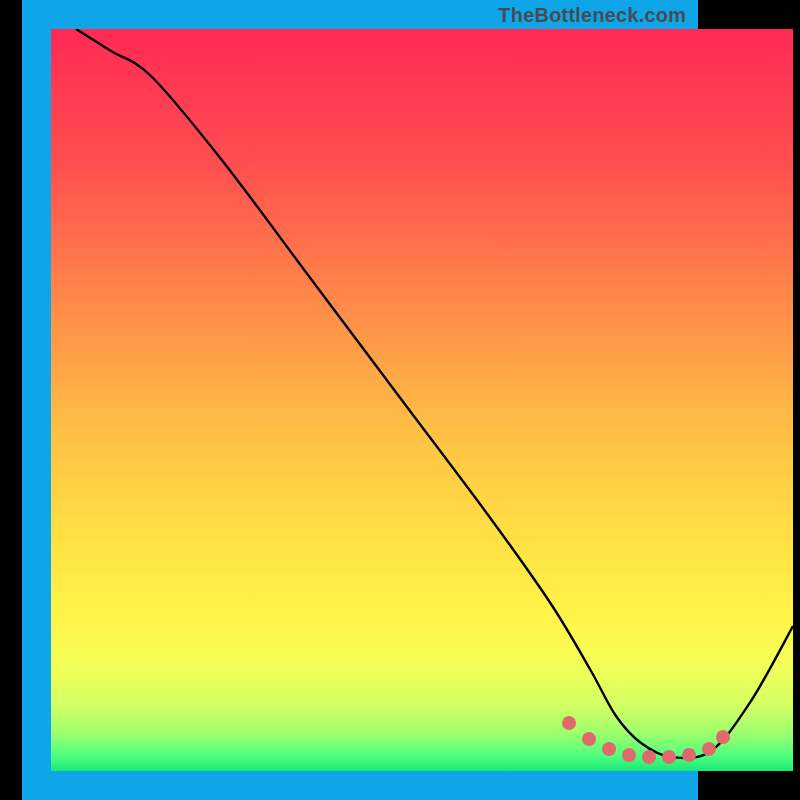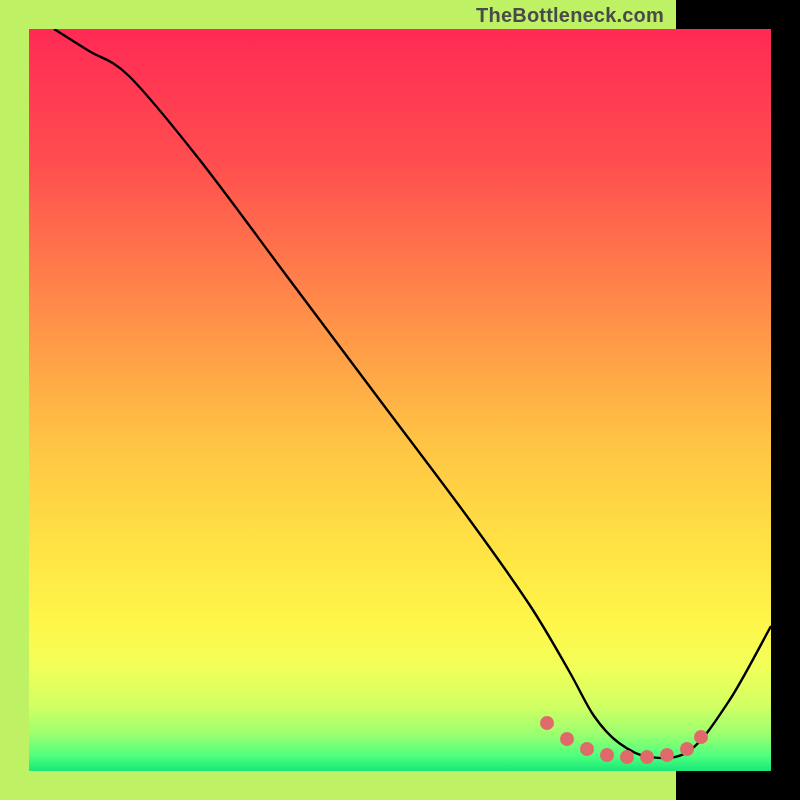--- a/index.html
+++ b/index.html
@@ -8,21 +8,22 @@
     width: 800px;
     height: 800px;
     background: #000;
     overflow: hidden;
     font-family: Arial, Helvetica, sans-serif;
   }
   .outer {
     position: relative;
     width: 676px;
     height: 800px;
-    background: #bef264;
+    background: #0ea5e9;
+    margin-left: 22px;
   }
   .watermark {
     position: absolute;
     top: 4px;
     right: 12px;
     color: #4a4a4a;
     font-size: 20px;
     font-weight: 600;
     letter-spacing: 0.2px;
     z-index: 50;

